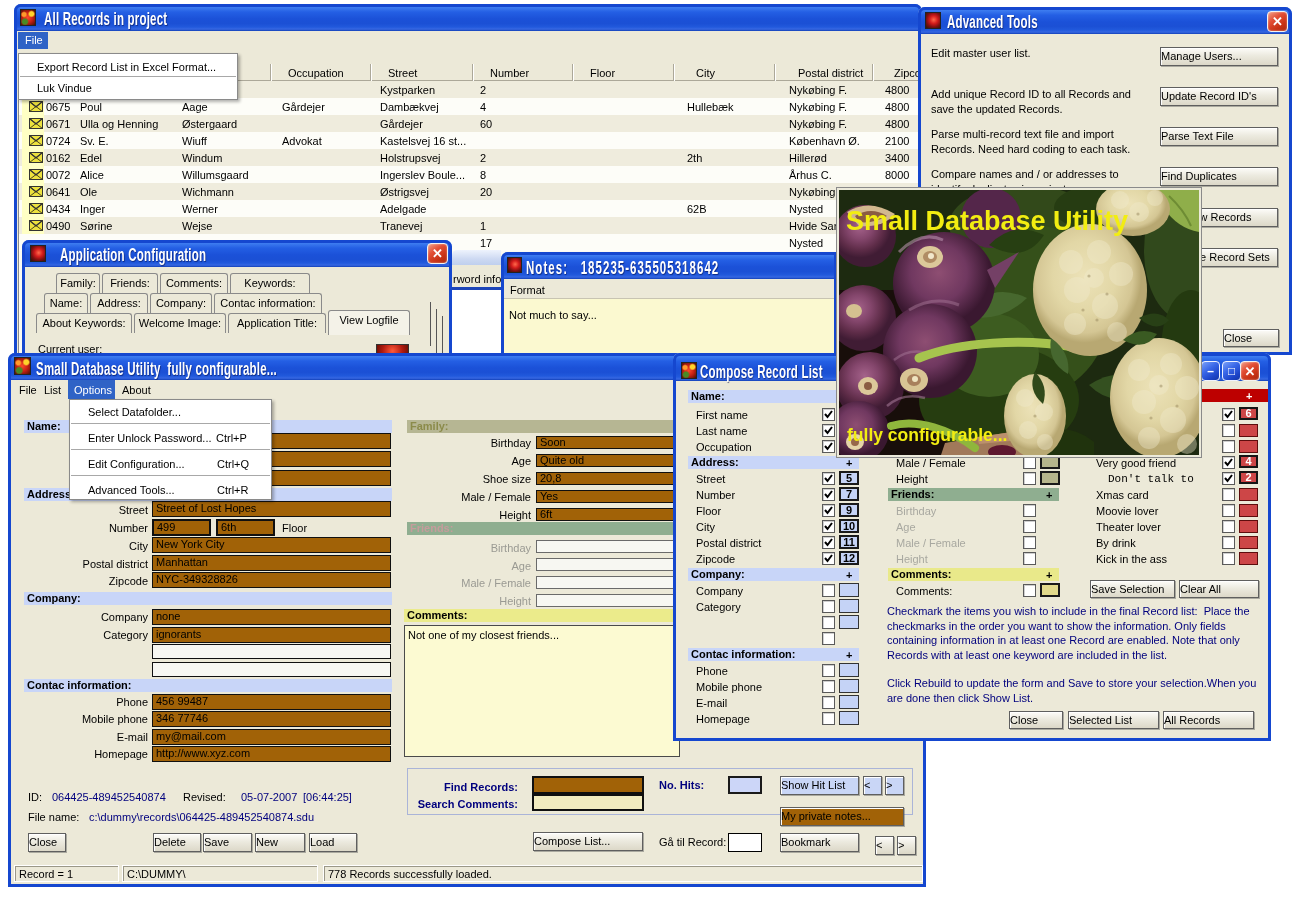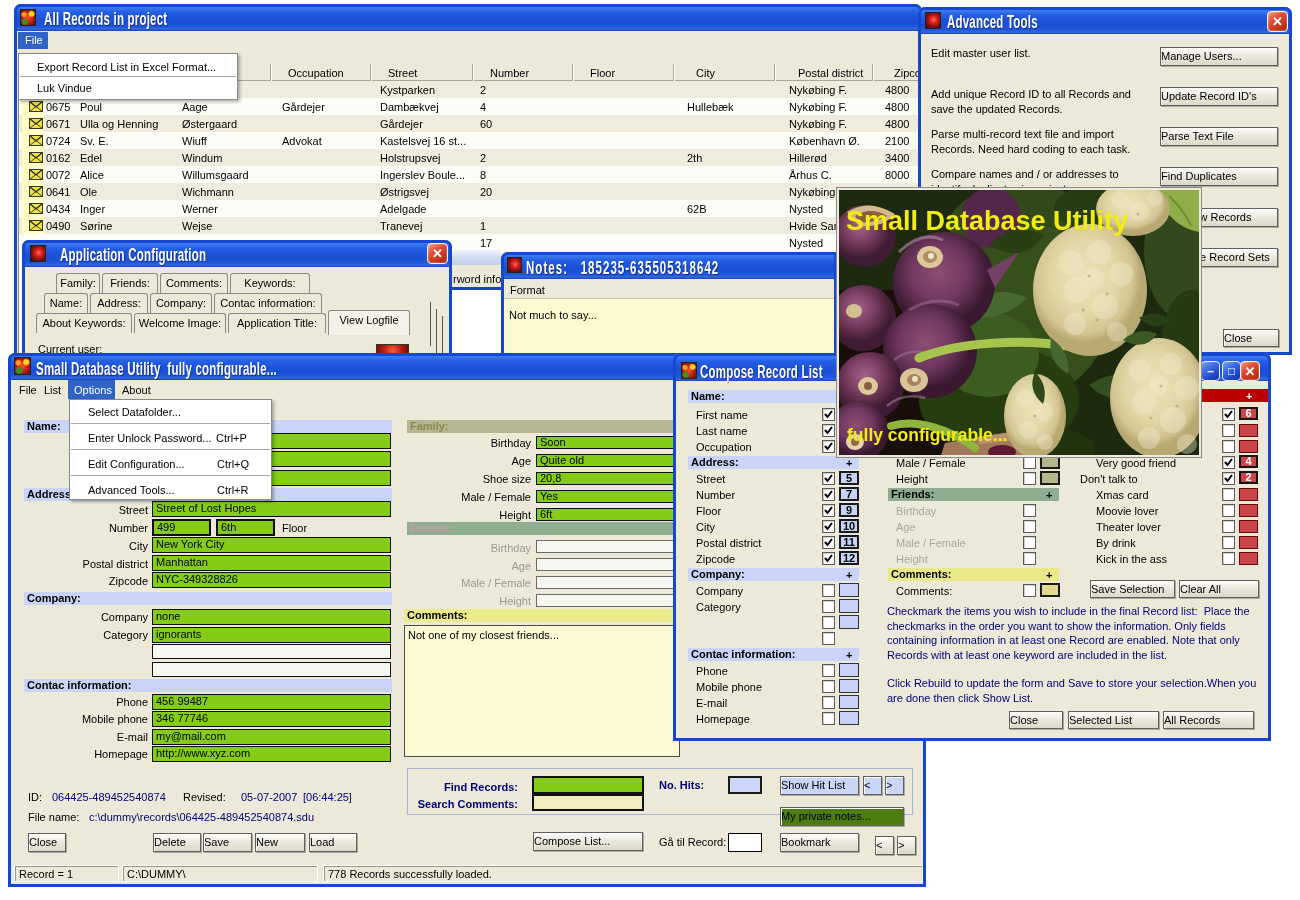--- a/index.html
+++ b/index.html
@@ -6,21 +6,21 @@
 .win{position:absolute}
 .frame{position:absolute;inset:0;border:3px solid #1547cf;border-radius:7px 7px 0 0;pointer-events:none;z-index:50}
 .tbar{position:absolute;left:0;top:0;right:0;height:27px;border-radius:7px 7px 0 0;
  background:linear-gradient(180deg,#1c57e4 0%,#5a96f2 6%,#3d7cf0 12%,#245fe4 30%,#1b51d8 55%,#1b50d5 72%,#2159dc 85%,#3667e2 93%,#1240b8 100%)}
 .ttext{position:absolute;color:#fff;font-weight:bold;font-size:18px;white-space:nowrap;text-shadow:1px 1px 1px rgba(0,10,60,.55);transform:scaleX(.64);transform-origin:0 0;letter-spacing:.3px}
 .bg{position:absolute;background:#ece9d8}
 .t{position:absolute;white-space:nowrap;line-height:12px}
 .tr{position:absolute;white-space:nowrap;line-height:12px;text-align:right}
 .navy{color:#00007e}
 .hdr{position:absolute;height:13px;background:#c8d5f8;font-weight:bold;line-height:13px;padding-left:3px}
-.inp{position:absolute;height:16px;background:#84cc16;border:1px solid #101010;line-height:13px;padding-left:3px;white-space:nowrap;overflow:hidden}
+.inp{position:absolute;height:16px;background:#a16207;border:1px solid #101010;line-height:13px;padding-left:3px;white-space:nowrap;overflow:hidden}
 .cb{position:absolute;width:13px;height:13px;background:#fff;border:1px solid #5a5a5a;box-shadow:inset 1px 1px 0 #cfcfcf}
 .nbx{position:absolute;width:20px;height:14px;background:#c5d3f6;border:2px solid #1a1a1a;font-weight:bold;text-align:center;line-height:10px}
 .ebx{position:absolute;width:20px;height:14px;background:#c5d3f6;border:1px solid #333}
 .rbx{position:absolute;width:19px;height:13px;background:#cd4647;border:1px solid #5e0d0d;color:#fff;font-weight:bold;text-align:center;line-height:11px}
 .rbxn{border:2px solid #151515;line-height:9px}
 .btn{position:absolute;background:linear-gradient(180deg,#fdfcf9,#eceadf 45%,#dcd8c8);border:1px solid #5f5f5f;
  box-shadow:inset 1px 1px 0 #fff,1px 1px 0 rgba(90,90,90,.45);text-align:left}
 .xbtn{position:absolute;width:21px;height:21px;border-radius:4px;border:1px solid #f2f2f2;
  background:linear-gradient(145deg,#f0a088 0%,#e35037 35%,#c83215 70%,#a82810 100%);
  color:#fff;font-weight:bold;text-align:center;line-height:19px;font-size:13px;box-shadow:inset 0 0 2px rgba(255,255,255,.6)}
@@ -321,21 +321,21 @@
 <div style="position:absolute;left:399px;top:415px;width:506px;height:47px;border:1px solid #aab4d8"></div>
 <div class="tr" style="left:400px;top:428px;width:110px;font-weight:bold;color:#00007e">Find Records:</div>
 <div class="inp" style="left:524px;top:423px;width:112px;border-width:2px;height:18px"></div>
 <div class="tr" style="left:380px;top:445px;width:130px;font-weight:bold;color:#00007e">Search Comments:</div>
 <div class="inp" style="left:524px;top:441px;width:112px;border-width:2px;height:17px;background:#f2ecc0"></div>
 <div class="t" style="left:651px;top:426px;font-weight:bold;color:#00007e">No. Hits:</div>
 <div style="position:absolute;left:720px;top:423px;width:34px;height:18px;background:#ccd6f8;border:2px solid #1a1a1a"></div>
 <div class="btn" style="left:772px;top:423px;width:79px;height:19px;font-size:11px;line-height:17px;background:#c9d6f6">Show Hit List</div>
 <div class="btn" style="left:855px;top:423px;width:19px;height:19px;font-size:11px;line-height:17px;background:#c9d6f6">&lt;</div>
 <div class="btn" style="left:877px;top:423px;width:19px;height:19px;font-size:11px;line-height:17px;background:#c9d6f6">&gt;</div>
-<div class="btn" style="left:772px;top:454px;width:124px;height:19px;font-size:11px;line-height:17px;background:#4d7c0f">My private notes...</div>
+<div class="btn" style="left:772px;top:454px;width:124px;height:19px;font-size:11px;line-height:17px;background:#a16207">My private notes...</div>
 <div class="btn" style="left:525px;top:479px;width:110px;height:19px;font-size:11px;line-height:17px;">Compose List...</div>
 <div class="t" style="left:651px;top:483px;">Gå til Record:</div>
 <div style="position:absolute;left:720px;top:480px;width:34px;height:19px;background:#fff;border:1px solid #000"></div>
 <div class="btn" style="left:772px;top:480px;width:79px;height:19px;font-size:11px;line-height:17px;">Bookmark</div>
 <div class="btn" style="left:867px;top:483px;width:19px;height:19px;font-size:11px;line-height:17px;">&lt;</div>
 <div class="btn" style="left:889px;top:483px;width:19px;height:19px;font-size:11px;line-height:17px;">&gt;</div>
 <div class="t" style="left:20px;top:438px;">ID:</div>
 <div class="t" style="left:44px;top:438px;color:#00007e">064425-489452540874</div>
 <div class="t" style="left:175px;top:438px;">Revised:</div>
 <div class="t" style="left:233px;top:438px;color:#00007e">05-07-2007</div>
@@ -502,21 +502,21 @@
 <div class="rbx" style="left:566px;top:71px"></div>
 <div class="cb" style="left:549px;top:87px"></div>
 <div class="rbx" style="left:566px;top:87px"></div>
 <div class="t" style="left:423px;top:104px;">Very good friend</div>
 <div class="cb" style="left:549px;top:103px">
       <svg width="11" height="11" style="position:absolute;left:0;top:0">
         <path d="M2 5 L4.5 8 L9 2" stroke="#000" stroke-width="2" fill="none"></path>
       </svg>
     </div>
 <div class="rbx rbxn" style="left:566px;top:102px">4</div>
-<div class="t" style="left:407px;top:120px;">Don't talk to</div>
+<div class="t" style="left:435px;top:120px;font-family:Liberation Mono, monospace;">Don't talk to</div>
 <div class="cb" style="left:549px;top:119px">
       <svg width="11" height="11" style="position:absolute;left:0;top:0">
         <path d="M2 5 L4.5 8 L9 2" stroke="#000" stroke-width="2" fill="none"></path>
       </svg>
     </div>
 <div class="rbx rbxn" style="left:566px;top:118px">2</div>
 <div class="t" style="left:423px;top:136px;">Xmas card</div>
 <div class="cb" style="left:549px;top:135px"></div>
 <div class="rbx" style="left:566px;top:135px"></div>
 <div class="t" style="left:423px;top:152px;">Moovie lover</div>

